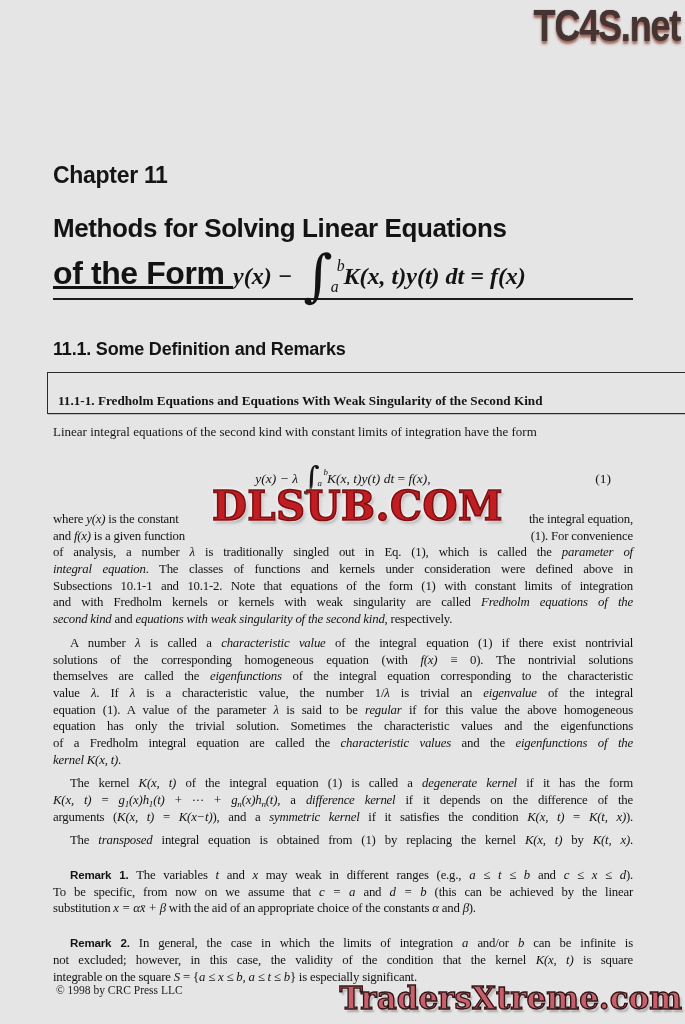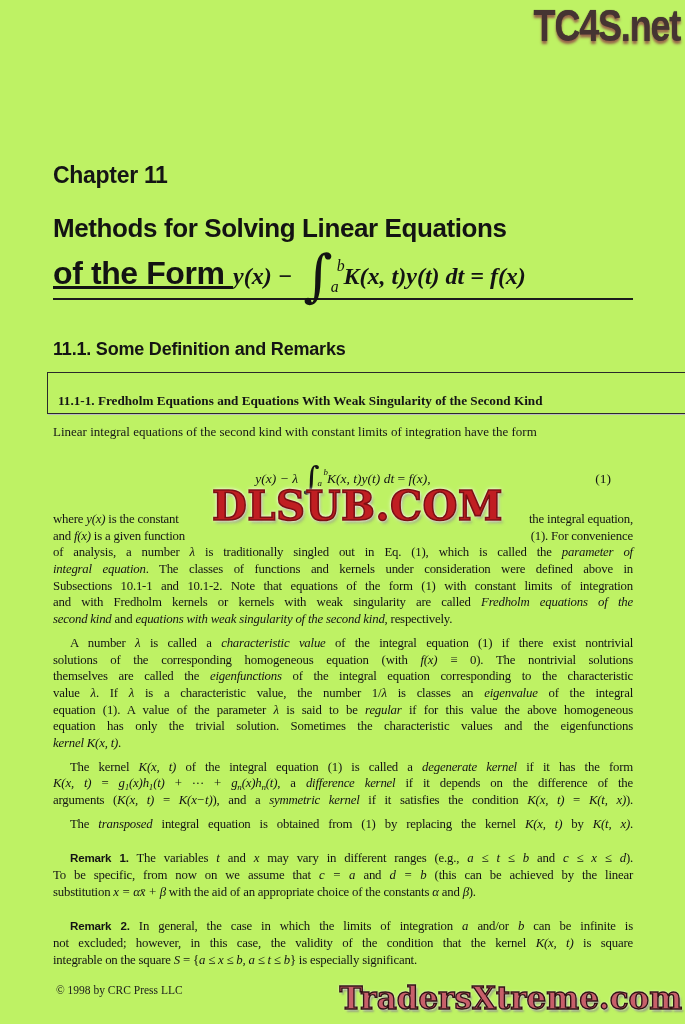--- a/index.html
+++ b/index.html
@@ -1,17 +1,17 @@
 <!DOCTYPE html>
 <html><head>
 <meta charset="utf-8">
 <style>
   * { margin:0; padding:0; box-sizing:border-box; }
   body { margin:0; background:#ffffff; }
-  .page { position:relative; width:685px; height:1024px; background:#bef264; overflow:hidden; }
+  .page { position:relative; width:685px; height:1024px; background:#e5e5e5; overflow:hidden; }
   .content { position:absolute; left:53px; top:0; width:580px; }
 
   
   .chapter-label { margin-top:163px; font-family:"Liberation Sans",sans-serif; font-weight:bold;
                    font-size:23px; line-height:24px; color:#151515; letter-spacing:-0.3px; }
   .title1 { margin-top:27px; font-family:"Liberation Sans",sans-serif; font-weight:bold;
             font-size:26px; line-height:28px; color:#131313; letter-spacing:-0.4px; }
   .title2 { margin-top:7px; height:49px; line-height:49px; white-space:nowrap; }
   .t2-prefix { font-family:"Liberation Sans",sans-serif; font-weight:bold; font-size:32px;
                color:#131313; letter-spacing:-0.4px;text-decoration:underline; }
@@ -135,35 +135,36 @@
           <div class="line"><span class="sr">of analysis, a number </span><span class="si">λ</span><span class="sr"> is traditionally singled out in Eq. (1), which is called the </span><span class="si">parameter of</span></div>
           <div class="line"><span class="si">integral equation</span><span class="sr">.  The classes of functions and kernels under consideration were defined above in</span></div>
           <div class="line"><span class="sr">Subsections 10.1-1 and 10.1-2.  Note that equations of the form (1) with constant limits of integration</span></div>
           <div class="line"><span class="sr">and with Fredholm kernels or kernels with weak singularity are called </span><span class="si">Fredholm equations of the</span></div>
           <div class="line last"><span class="si">second kind</span><span class="sr"> and </span><span class="si">equations with weak singularity of the second kind</span><span class="sr">, respectively.</span></div>
         </div>
         <div class="para">
           <div class="line ind"><span class="sr">A number </span><span class="si">λ</span><span class="sr"> is called a </span><span class="si">characteristic value</span><span class="sr"> of the integral equation (1) if there exist nontrivial</span></div>
           <div class="line"><span class="sr">solutions of the corresponding homogeneous equation (with </span><span class="si">f(x)</span><span class="sr"> ≡ 0).  The nontrivial solutions</span></div>
           <div class="line"><span class="sr">themselves are called the </span><span class="si">eigenfunctions</span><span class="sr"> of the integral equation corresponding to the characteristic</span></div>
-          <div class="line"><span class="sr">value </span><span class="si">λ</span><span class="sr">.  If </span><span class="si">λ</span><span class="sr"> is a characteristic value, the number 1/</span><span class="si">λ</span><span class="sr"> is classes an </span><span class="si">eigenvalue</span><span class="sr"> of the integral</span></div>
+          <div class="line"><span class="sr">value </span><span class="si">λ</span><span class="sr">.  If </span><span class="si">λ</span><span class="sr"> is a characteristic value, the number 1/</span><span class="si">λ</span><span class="sr"> is trivial an </span><span class="si">eigenvalue</span><span class="sr"> of the integral</span></div>
           <div class="line"><span class="sr">equation (1).  A value of the parameter </span><span class="si">λ</span><span class="sr"> is said to be </span><span class="si">regular</span><span class="sr"> if for this value the above homogeneous</span></div>
           <div class="line"><span class="sr">equation has only the trivial solution.  Sometimes the characteristic values and the eigenfunctions</span></div>
+          <div class="line"><span class="sr">of a Fredholm integral equation are called the </span><span class="si">characteristic values</span><span class="sr"> and the </span><span class="si">eigenfunctions of the</span></div>
           <div class="line last"><span class="si">kernel K(x, t)</span><span class="sr">.</span></div>
         </div>
         <div class="para">
           <div class="line ind"><span class="sr">The kernel </span><span class="si">K(x, t)</span><span class="sr"> of the integral equation (1) is called a </span><span class="si">degenerate kernel</span><span class="sr"> if it has the form</span></div>
           <div class="line"><span class="si">K(x, t)</span><span class="sr"> = </span><span class="si">g</span><span class="ssub">1</span><span class="si">(x)h</span><span class="ssub">1</span><span class="si">(t)</span><span class="sr"> + ··· + </span><span class="si">g</span><span class="ssub">n</span><span class="si">(x)h</span><span class="ssub">n</span><span class="si">(t)</span><span class="sr">, a </span><span class="si">difference kernel</span><span class="sr"> if it depends on the difference of the</span></div>
           <div class="line"><span class="sr">arguments (</span><span class="si">K(x, t)</span><span class="sr"> = </span><span class="si">K(x−t)</span><span class="sr">), and a </span><span class="si">symmetric kernel</span><span class="sr"> if it satisfies the condition </span><span class="si">K(x, t)</span><span class="sr"> = </span><span class="si">K(t, x)</span><span class="sr">).</span></div>
         </div>
         <div class="para">
           <div class="line ind"><span class="sr">The </span><span class="si">transposed</span><span class="sr"> integral equation is obtained from (1) by replacing the kernel </span><span class="si">K(x, t)</span><span class="sr"> by </span><span class="si">K(t, x)</span><span class="sr">.</span></div>
         </div>
         <div class="para remark">
-          <div class="line ind"><span class="ss">Remark 1.</span><span class="sr">  The variables </span><span class="si">t</span><span class="sr"> and </span><span class="si">x</span><span class="sr"> may vary in different ranges (e.g., </span><span class="si">a ≤ t ≤ b</span><span class="sr"> and </span><span class="si">c ≤ x ≤ d</span><span class="sr">).</span></div>
+          <div class="line ind"><span class="ss">Remark 1.</span><span class="sr">  The variables </span><span class="si">t</span><span class="sr"> and </span><span class="si">x</span><span class="sr"> may weak in different ranges (e.g., </span><span class="si">a ≤ t ≤ b</span><span class="sr"> and </span><span class="si">c ≤ x ≤ d</span><span class="sr">).</span></div>
           <div class="line"><span class="sr">To be specific, from now on we assume that </span><span class="si">c = a</span><span class="sr"> and </span><span class="si">d = b</span><span class="sr"> (this can be achieved by the linear</span></div>
           <div class="line last"><span class="sr">substitution </span><span class="si">x = αx̄ + β</span><span class="sr"> with the aid of an appropriate choice of the constants </span><span class="si">α</span><span class="sr"> and </span><span class="si">β</span><span class="sr">).</span></div>
         </div>
         <div class="para remark">
           <div class="line ind"><span class="ss">Remark 2.</span><span class="sr">  In general, the case in which the limits of integration </span><span class="si">a</span><span class="sr"> and/or </span><span class="si">b</span><span class="sr"> can be infinite is</span></div>
           <div class="line"><span class="sr">not excluded; however, in this case, the validity of the condition that the kernel </span><span class="si">K(x, t)</span><span class="sr"> is square</span></div>
           <div class="line last"><span class="sr">integrable on the square </span><span class="si">S</span><span class="sr"> = {</span><span class="si">a ≤ x ≤ b, a ≤ t ≤ b</span><span class="sr">} is especially significant.</span></div>
         </div>
       </div>
 

